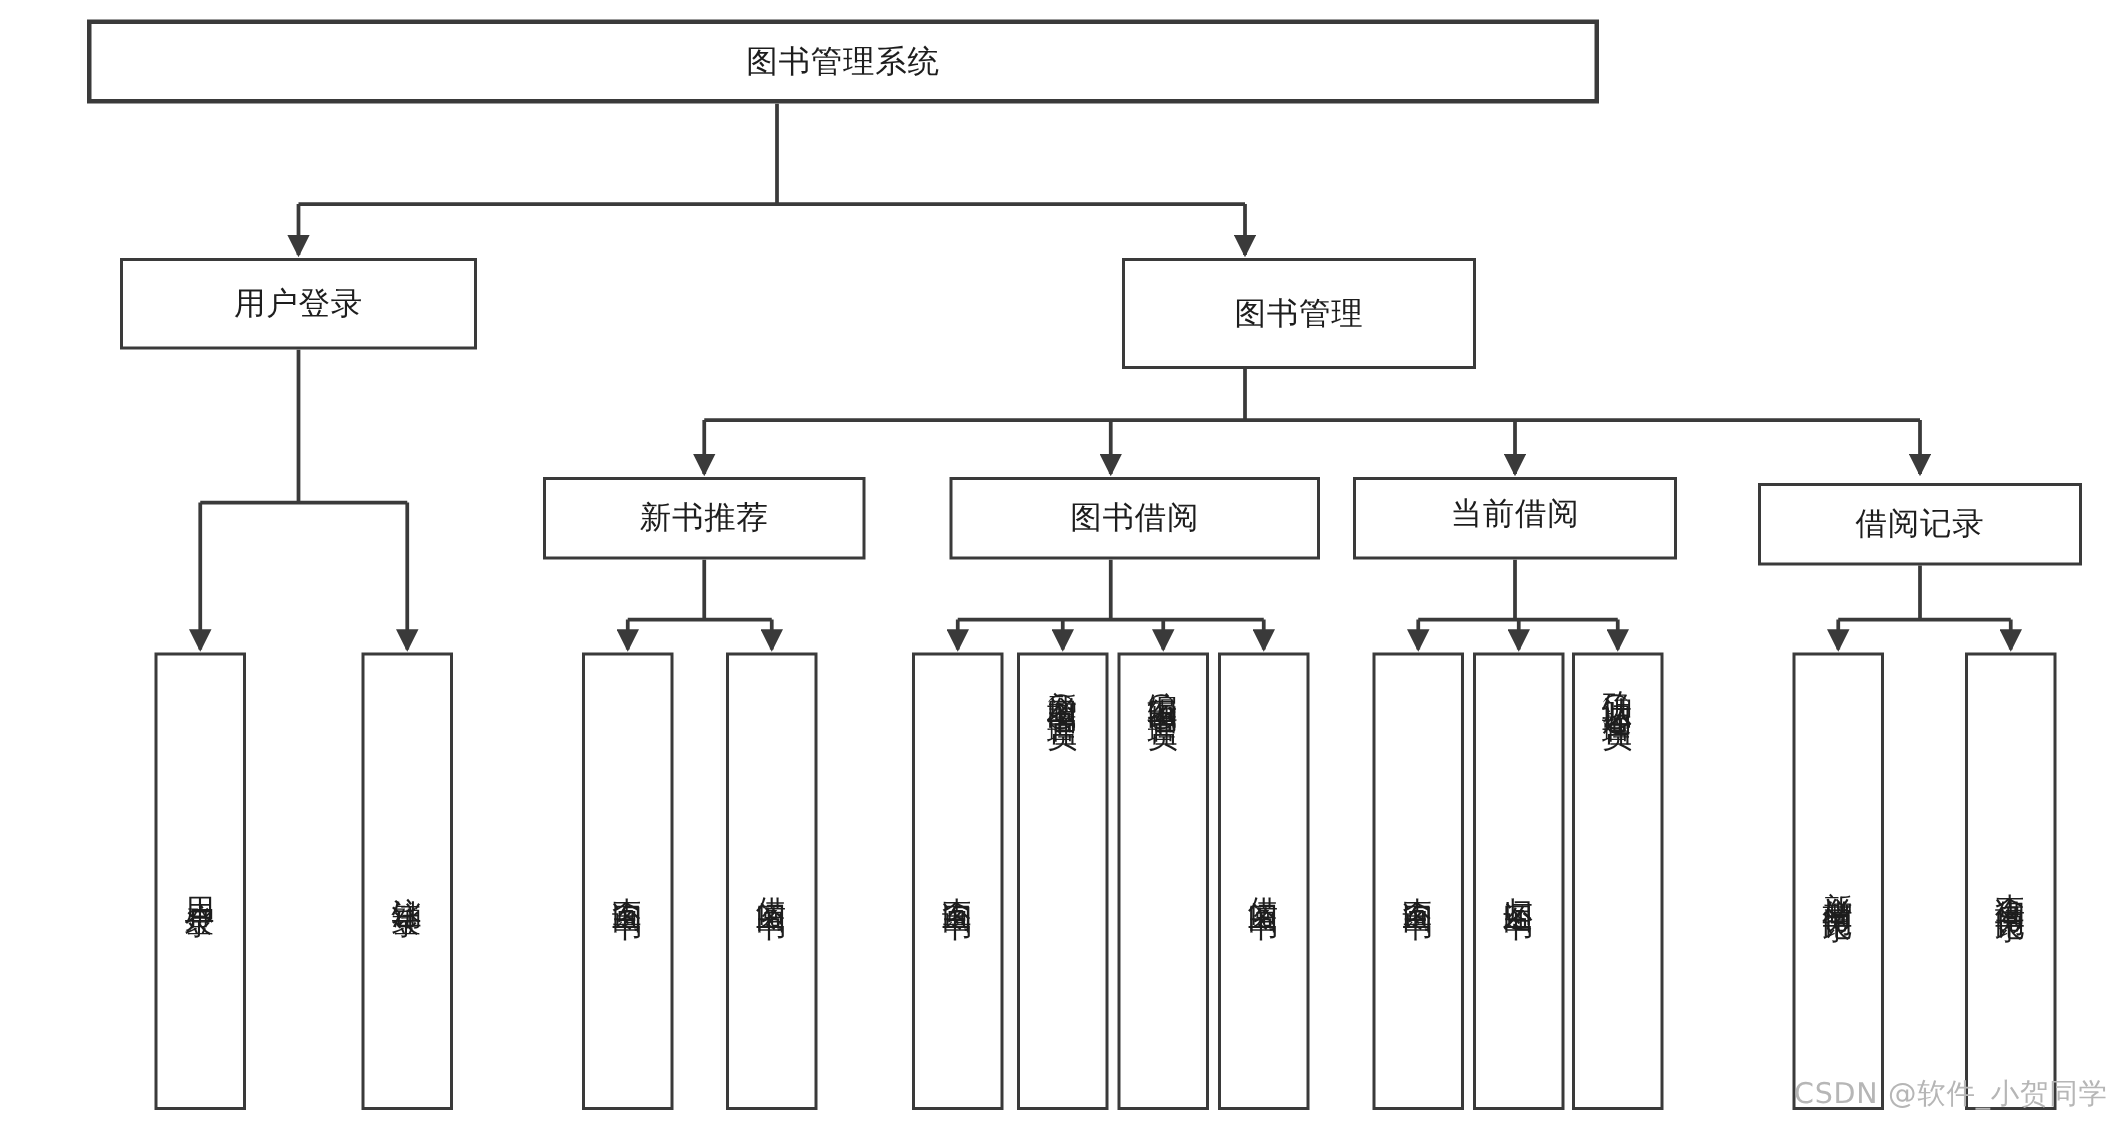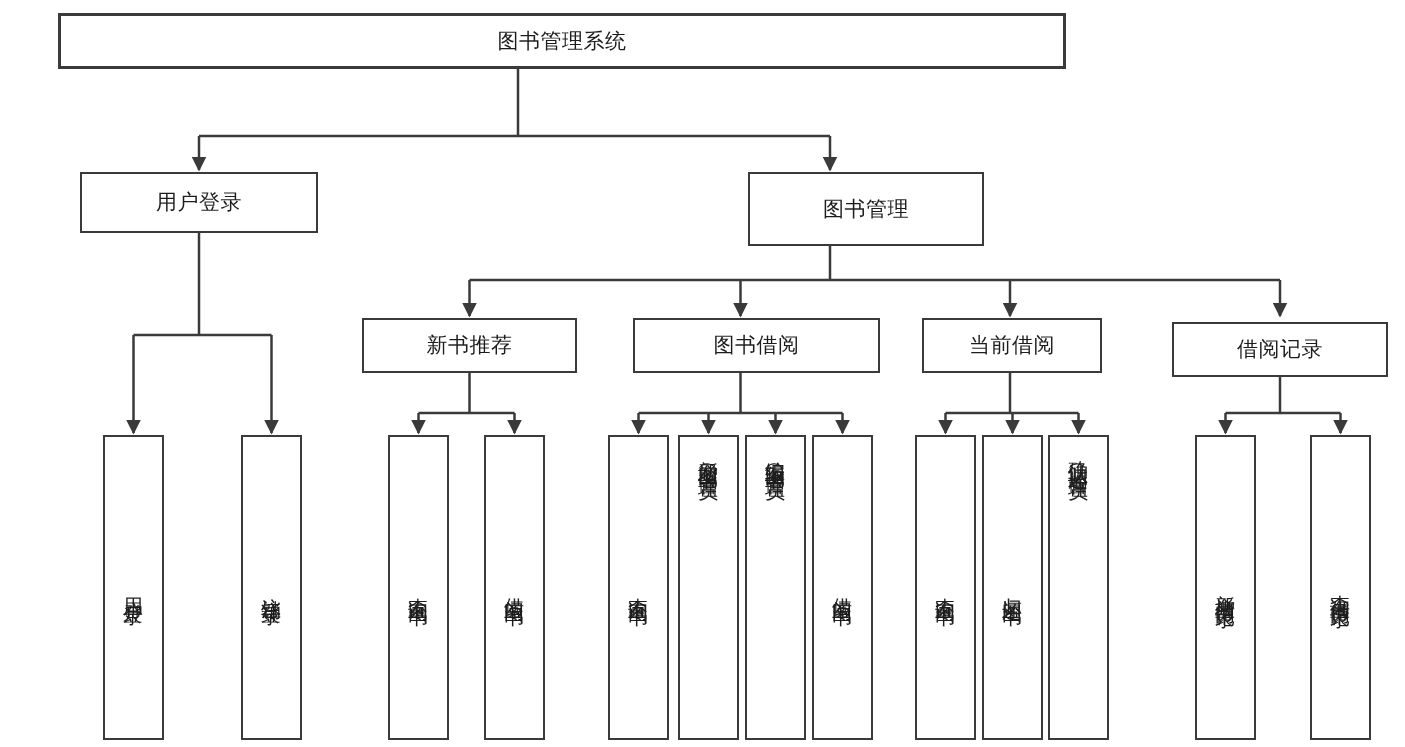--- a/index.html
+++ b/index.html
@@ -132,21 +132,21 @@
         <span class="label">图书管理</span>
       </div>
     </div>
   <div id="level2-layer">
       <div class="node branch" style="left: 362px; top: 318px; width: 215px; height: 55px;">
         <span class="label">新书推荐</span>
       </div>
       <div class="node branch" style="left: 633px; top: 318px; width: 247px; height: 55px;">
         <span class="label">图书借阅</span>
       </div>
-      <div class="node branch" style="left: 922px; top: 318px; width: 180px; height: 55px;">
+      <div class="node branch" style="left: 902px; top: 318px; width: 216px; height: 55px; font-family: Liberation Mono, monospace;">
         <span class="label">当前借阅</span>
       </div>
       <div class="node branch" style="left: 1172px; top: 322px; width: 216px; height: 55px;">
         <span class="label">借阅记录</span>
       </div>
     </div>
   <div id="leaf-layer">
       <div class="node leaf leaf-short" style="left: 103px; top: 435px; width: 61px; height: 305px;">
         <span class="label">用户登录</span>
       </div>
@@ -181,14 +181,15 @@
         <span class="label">确认归还（管理员）</span>
       </div>
       <div class="node leaf leaf-short" style="left: 1195px; top: 435px; width: 61px; height: 305px;">
         <span class="label">新增借阅记录</span>
       </div>
       <div class="node leaf leaf-short" style="left: 1310px; top: 435px; width: 61px; height: 305px;">
         <span class="label">查询借阅记录</span>
       </div>
     </div>
 
+  <div class="watermark" style="left: 1196px; top: 716px; color: rgb(182, 182, 182);">CSDN @软件_小贺同学</div>
 
 </div>
 
 </body></html>

